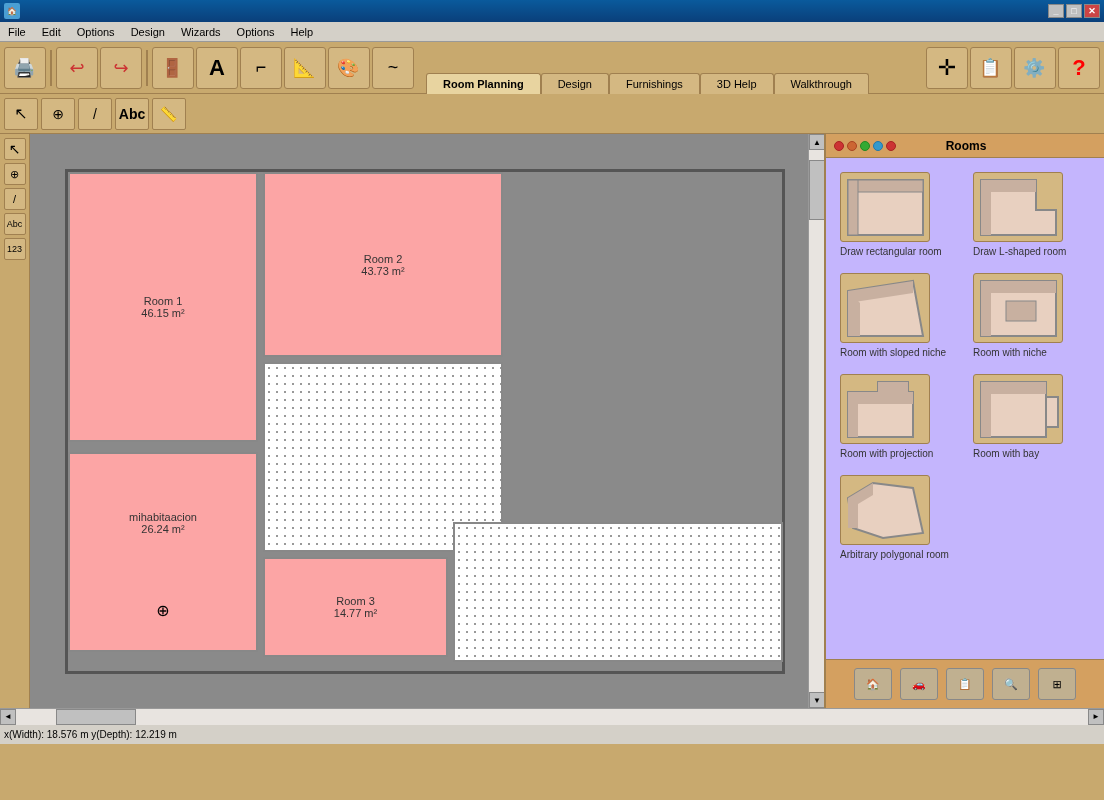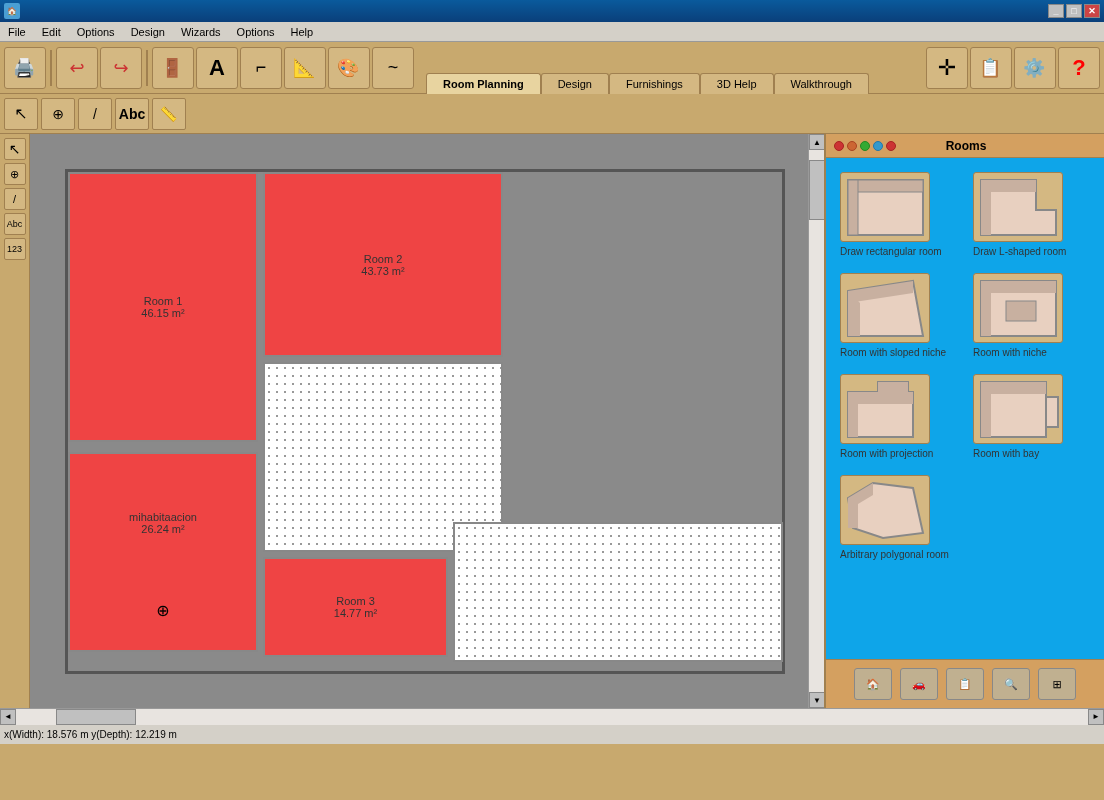--- a/index.html
+++ b/index.html
@@ -117,21 +117,21 @@
     #canvas-area {
       flex: 1;
       background: #8a8a8a;
       position: relative;
       overflow: hidden;
     }
 
     
     #rooms-panel {
       width: 280px;
-      background: #0ea5e9;
+      background: #c4b5fd;
       border-left: 2px solid #a08050;
       display: flex;
       flex-direction: column;
     }
     #rooms-panel-header {
       background: #d4a060;
       height: 24px;
       display: flex;
       align-items: center;
       justify-content: space-between;
@@ -204,21 +204,21 @@
       align-items: center;
       border-top: 1px solid #999;
     }
     #hscroll-btn { width: 16px; height: 16px; background: #c0c0c0; border: 1px solid #888; display: flex; align-items: center; justify-content: center; cursor: pointer; font-size: 8px; }
     #hscroll-track { flex: 1; background: #e8e4e0; height: 16px; position: relative; }
     #hscroll-thumb { position: absolute; left: 40px; top: 0; width: 80px; height: 16px; background: #c0c0c0; border: 1px solid #888; }
 
     
     .fp-room {
       position: absolute;
-      background: #ef4444;
+      background: #fca5a5;
       border: 2px solid #888;
     }
     .fp-room-label {
       position: absolute;
       font-size: 11px;
       color: #333;
       text-align: center;
     }
     .fp-dotted {
       position: absolute;

